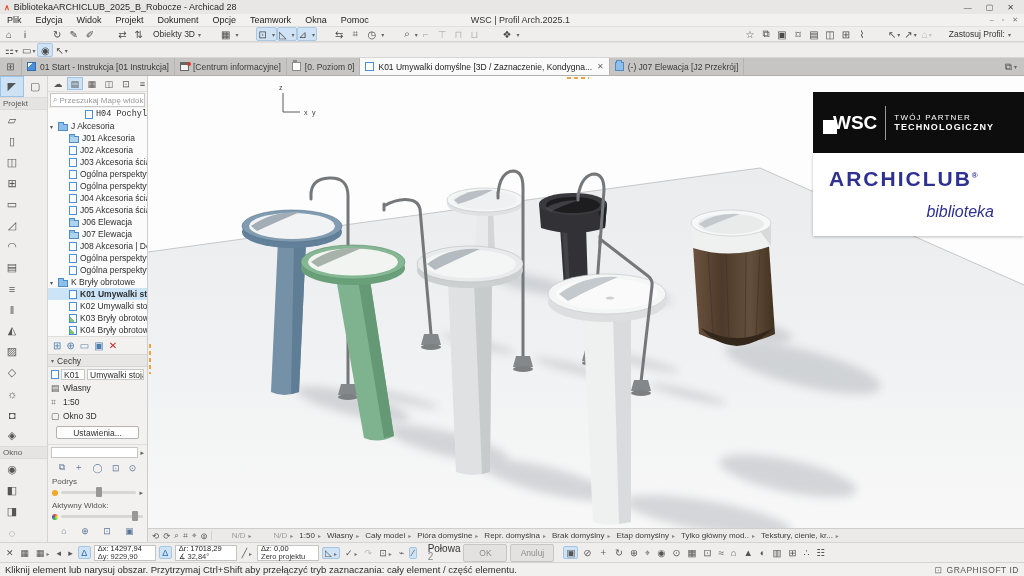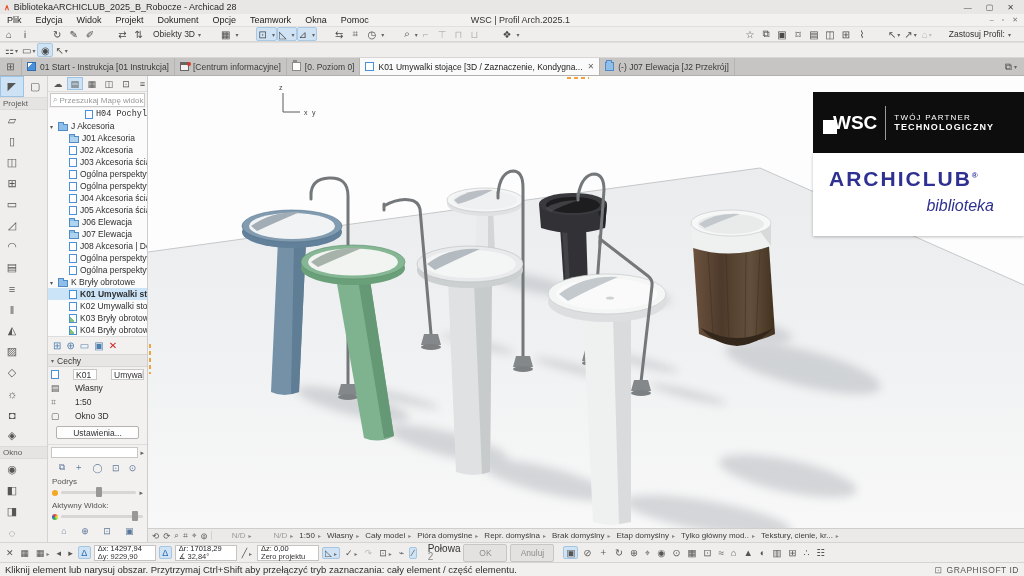--- a/index.html
+++ b/index.html
@@ -77,21 +77,21 @@
   .t-view .tic { border:1px solid #4a90d9; background:#fff; }
   .t-folder .tic, .t-folder2 .tic { width:10px; height:7px; position:relative; background:#8fbfe8; border:1px solid #4f8cc7; margin-top:2px; }
   .t-folder .tic::before, .t-folder2 .tic::before { content:""; position:absolute; top:-3px; left:-1px; width:4px; height:2px; background:#8fbfe8; border:1px solid #4f8cc7; border-bottom:none; }
   .t-folder2 .tic { background:#aed4f0; }
   .t-image .tic { border:1px solid #4a90d9; background:linear-gradient(to top right,#7cc576 0 40%,#fff 40%); }
   .manage { height:18px; display:flex; align-items:center; gap:5px; padding:0 5px; border-top:1px solid #ddd; }
   .manage .mi { font-size:10px; color:#4f7fae; }
   .manage .mi.red { color:#cc2222; }
   .cechy-h { height:13px; background:#e8e6e4; border-top:1px solid #d8d6d4; border-bottom:1px solid #d8d6d4; display:flex; align-items:center; font-size:8.5px; color:#333; padding:0 3px; }
   .cechy-h::before { content:"▾"; font-size:6px; margin-right:3px; color:#666; }
-  .crow { height:14px; display:flex; align-items:center; padding:0 3px; gap:14px; font-size:8.5px; color:#2e2e2e; }
+  .crow { height:14px; display:flex; align-items:center; padding:0 3px; gap:2px; font-size:8.5px; color:#2e2e2e; }
   .crow .tic { width:8px; height:9px; border:1px solid #4a90d9; background:#fff; flex:none; }
   .cfield { background:#fff; border:1px solid #c9c7c5; height:11px; line-height:10px; padding:0 2px; overflow:hidden; white-space:nowrap; }
   .cfield.id { width:24px; flex:none; }
   .cfield.nm { flex:1; }
   .crow .cg { width:10px; font-size:9px; color:#555; flex:none; }
   .settings-btn { height:13px; margin:3px 8px; background:#fdfdfd; border:1px solid #b5b3b1; border-radius:2px; font-size:8.5px; color:#333; display:flex; align-items:center; justify-content:center; }
   .minirow { height:16px; display:flex; align-items:center; padding:0 3px; gap:2px; border-top:1px solid #ddd; margin-top:2px; }
   .minifield { flex:1; height:11px; background:#fff; border:1px solid #c9c7c5; }
   .minirow .ar { font-size:7px; color:#666; }
   .irow { height:15px; display:flex; align-items:center; justify-content:space-around; padding:0 6px; }
@@ -115,21 +115,21 @@
   .wscmark { position:relative; display:flex; align-items:flex-end; }
   .wscsq { width:14px; height:14px; background:#fff; margin-right:-4px; }
   .wsctxt { color:#fff; font-size:19px; font-weight:bold; letter-spacing:0; }
   .logo .vline { width:1px; height:34px; background:#9a9a9a; margin:0 8px; }
   .taglines { color:#fff; }
   .tg1 { font-size:8px; letter-spacing:1.2px; }
   .tg2 { font-size:9px; font-weight:bold; letter-spacing:1.1px; }
   .logo .white { background:#ffffff; height:83px; padding:14px 16px 13px; box-shadow:0 1px 3px rgba(0,0,0,.25); }
   .brand { color:#2e3192; font-weight:bold; font-size:21px; letter-spacing:2px; }
   .brand sup { font-size:8px; }
-  .brandsub { color:#2e3192; font-style:italic; font-size:16px; text-align:right; padding-right:14px; margin-top:6px; }
+  .brandsub { color:#2e3192; font-style:italic; font-size:16px; text-align:right; padding-right:14px; margin-top:12px; }
 
   
   .optionsbar { height:14px; background:#eceae8; border-top:1px solid #d0cecc; display:flex; align-items:center; font-size:8px; color:#3c3c3c; overflow:hidden; white-space:nowrap; padding:0 2px; }
   .ob-ic { font-size:8.5px; color:#555; padding:0 2px; }
   .ob-item { padding:0 3px; display:flex; align-items:center; }
   .ob-item::after { content:"▸"; font-size:6px; color:#888; margin-left:3px; }
   .ob-item.dim { color:#9a9a9a;margin-left:16px; }
   .ob-sep { width:1px; height:9px; background:#d4d2d0; margin:0 1px; }
 
   
@@ -362,21 +362,21 @@
       <span class="tab">
         <span class="ticon ic-info-center"></span>
         <span>[Centrum informacyjne]</span>
       </span>
       <span class="tab">
         <span class="ticon ic-story"></span>
         <span>[0. Poziom 0]</span>
       </span>
       <span class="tab active closable">
         <span class="ticon ic-view3d"></span>
-        <span>K01 Umywalki stojące [3D / Zaznaczenie, Kondygna...</span>
+        <span>K01 Umywalki domyślne [3D / Zaznaczenie, Kondygna...</span>
         <span class="close">✕</span>
       </span>
       <span class="tab">
         <span class="ticon ic-elev"></span>
         <span>(-) J07 Elewacja [J2 Przekrój]</span>
       </span>
     <span class="tbr">
         <span class="tbi">⧉</span>
       </span>
   </div>

